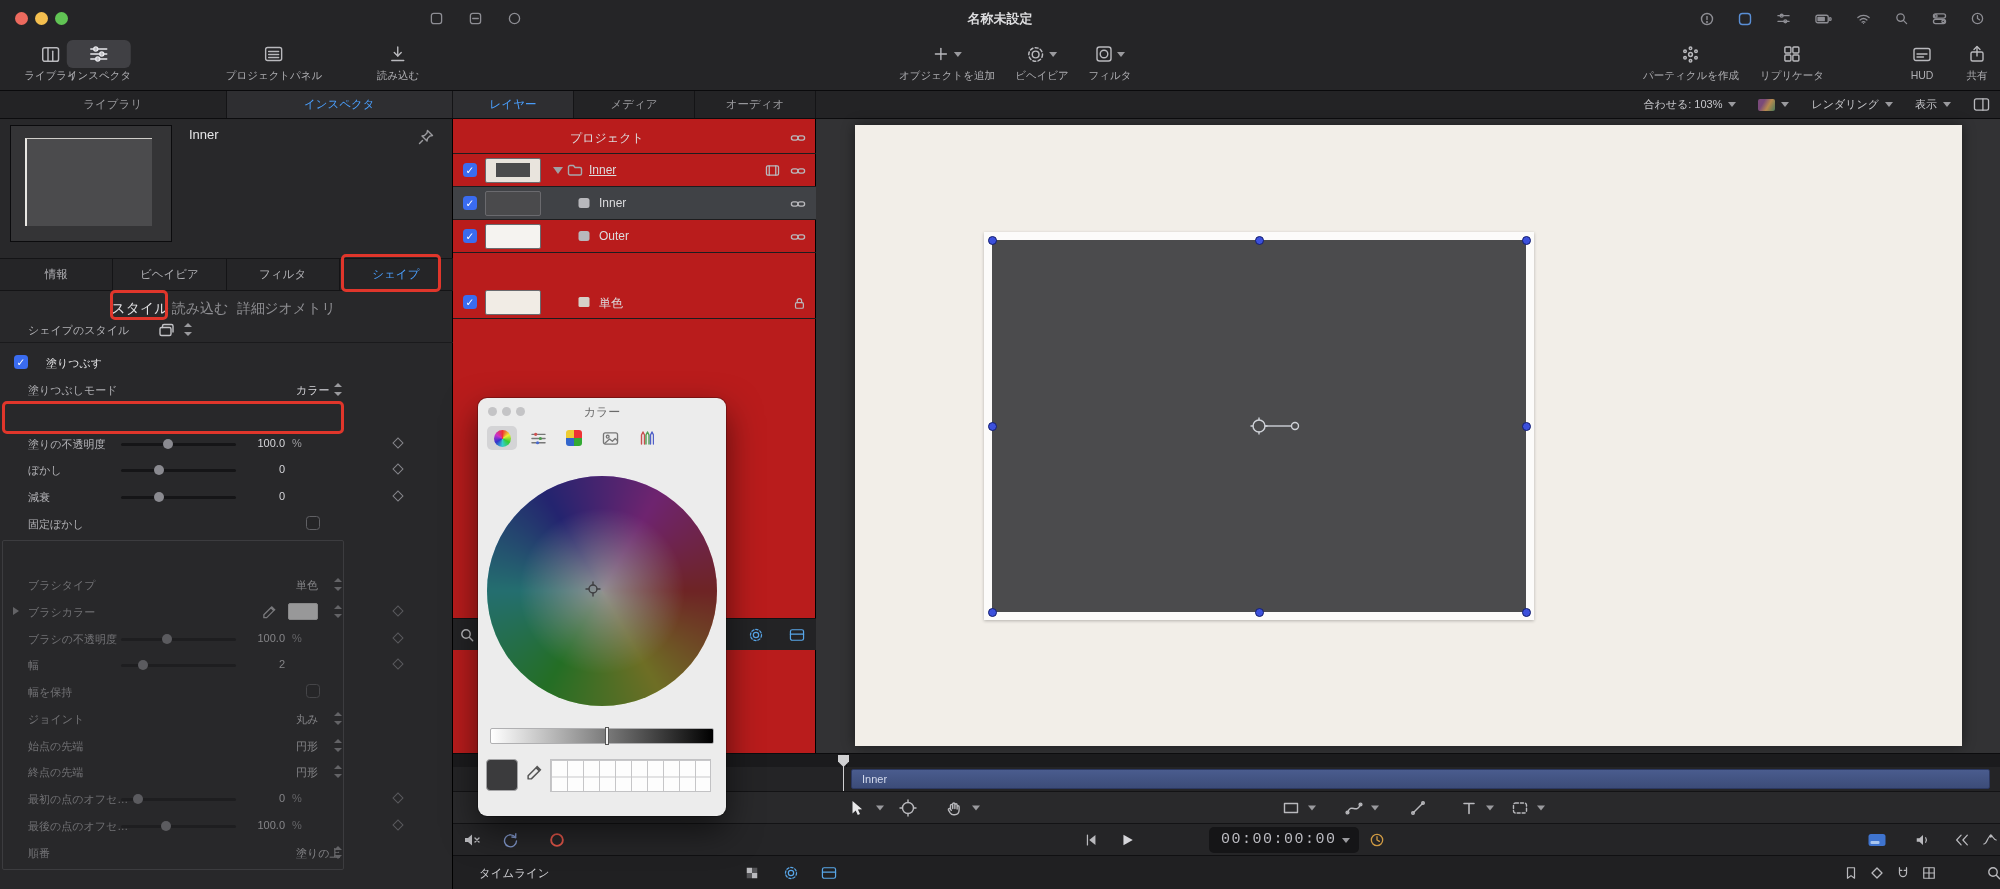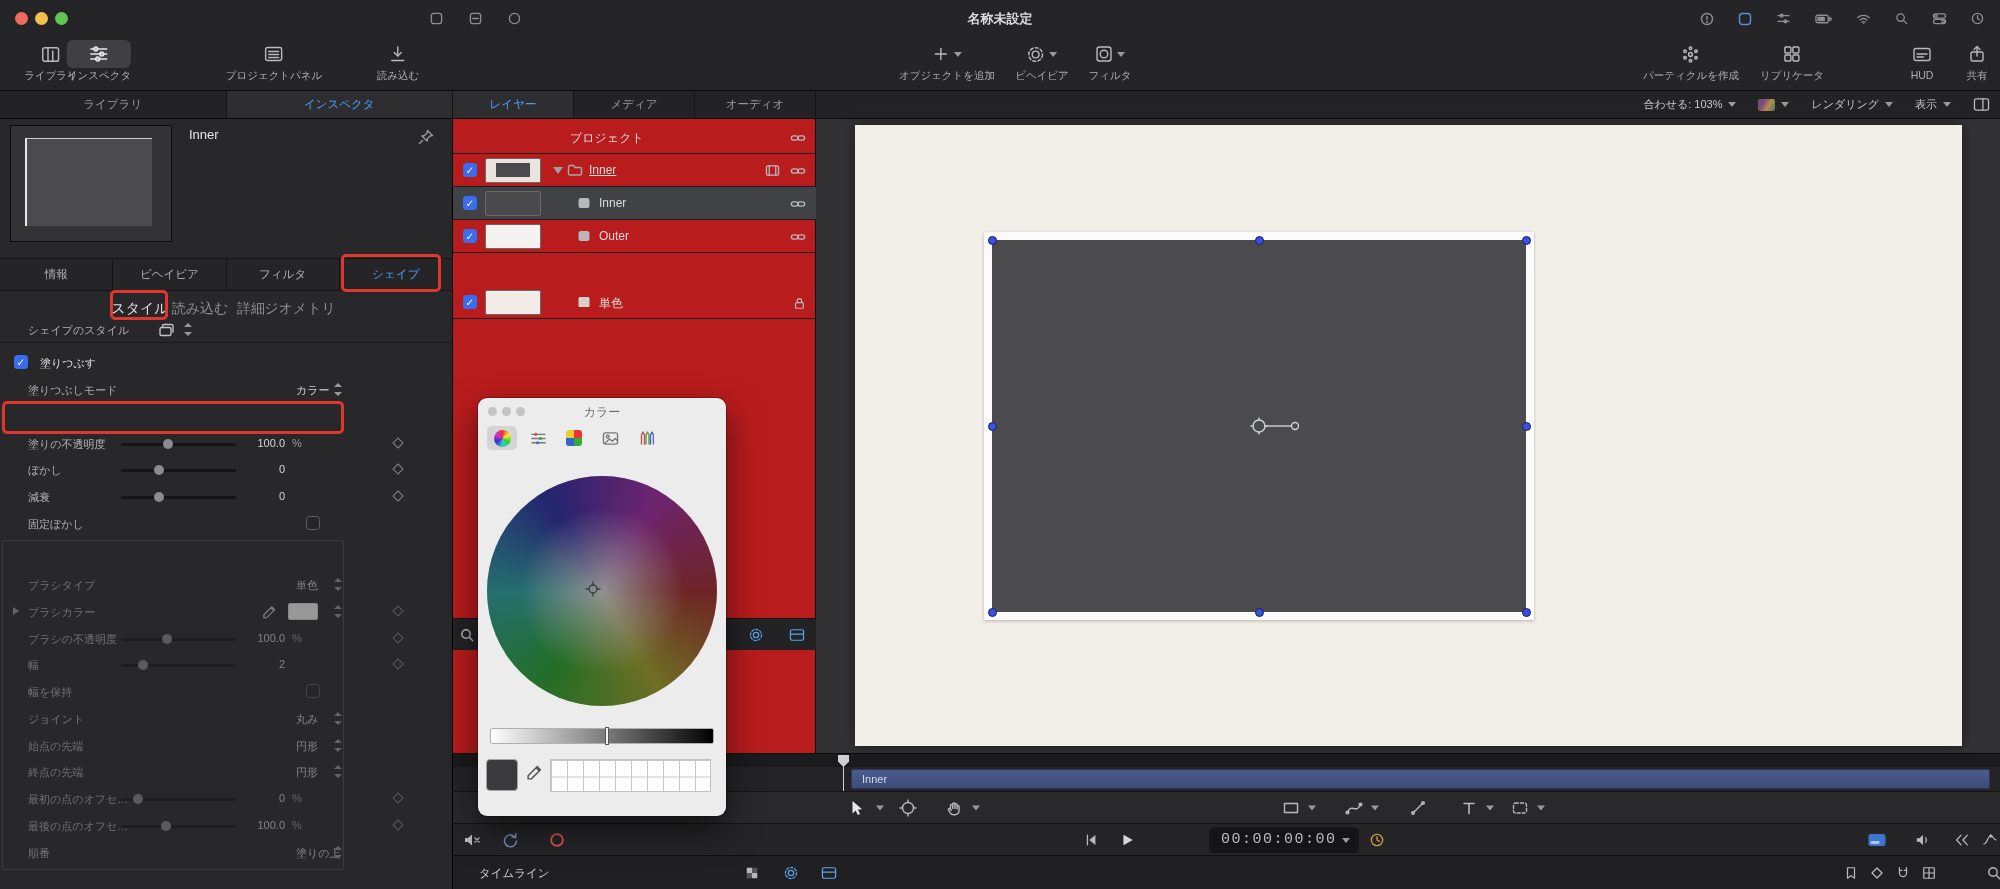--- a/index.html
+++ b/index.html
@@ -411,21 +411,21 @@
             <rect x="2" y="5.5" width="11" height="8" rx="1.5"></rect>
             <path d="M4.5 5.5 V4 a1.5 1.5 0 0 1 1.5-1.5 h7.5 A1.5 1.5 0 0 1 15 4 v6"></path>
           </svg>
         </span>
       <span class="stepper" style="left:182px"></span>
     </div>
     <div class="hsep" style="top:223px"></div>
 
     <div class="prow" style="top:230px">
       <span class="cb" style="left:14px;top:6px"></span>
-      <span class="plabel strong" style="left:40px">塗りつぶす</span>
+      <span class="plabel strong" style="left:46px">塗りつぶす</span>
     </div>
 
     <div class="prow" style="top:257px">
       <span class="plabel">塗りつぶしモード</span>
       <span class="pmenu">カラー</span>
       <span class="stepper"></span>
     </div>
 
 
     <div class="prow" style="top:311px">

